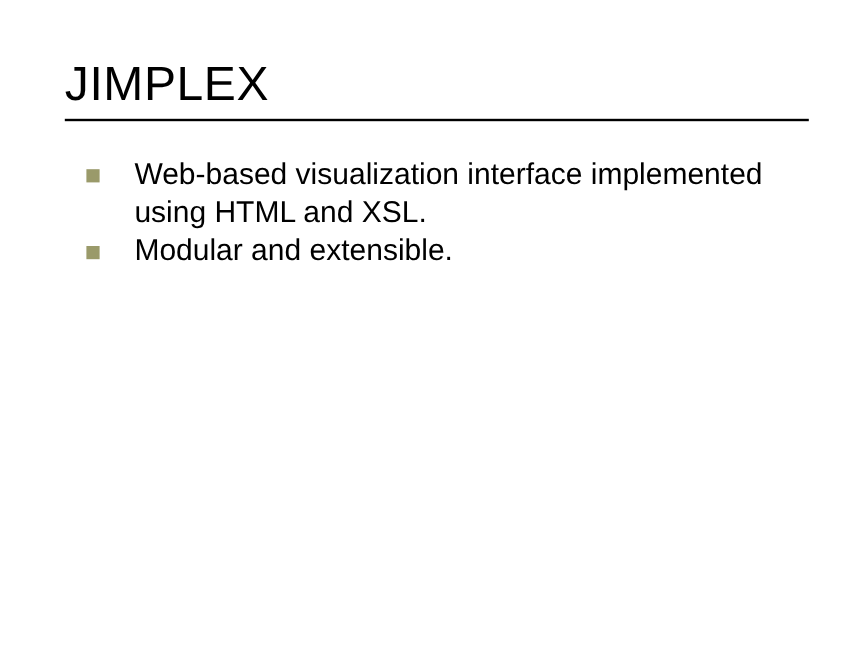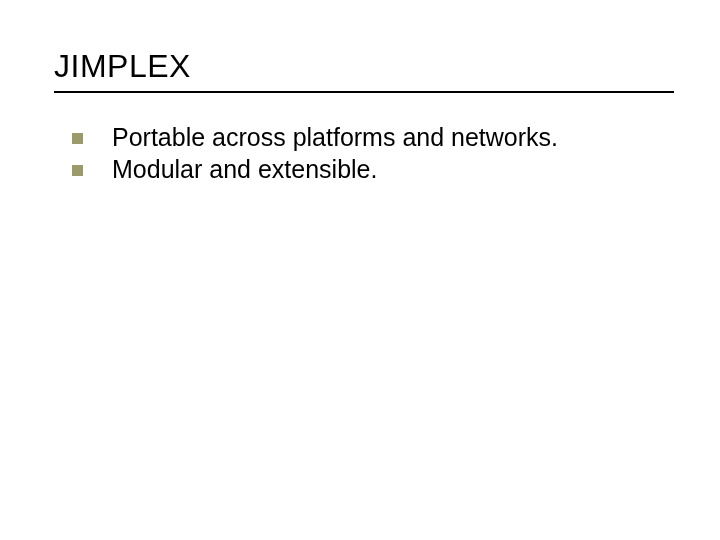--- a/index.html
+++ b/index.html
@@ -13,21 +13,21 @@
     overflow: hidden;
   }
   .slide {
     position: relative;
     width: 720px;
     height: 540px;
     box-sizing: border-box;
     padding: 48px 54px 0 54px;
   }
   .title {
-    font-size: 32px;
+    font-size: 40px;
     font-weight: 400;
     letter-spacing: 0.5px;
     margin: 0 0 6px 0;
   }
   .divider {
     border: none;
     border-top: 2px solid #000000;
     margin: 0 0 28px 0;
     width: 620px;
   }
@@ -54,16 +54,16 @@
     background: #9a9a6a;
   }
 </style>
 </head>
 <body>
 
 <div class="slide">
   <h1 class="title">JIMPLEX</h1>
   <hr class="divider">
   <ul class="bullets">
-    <li><span>Portable across platforms and networks.</span></li>
+    <li><span>Web-based visualization interface implemented using HTML and XSL.</span></li>
     <li><span>Modular and extensible.</span></li>
   </ul>
 </div>
 
 </body></html>

